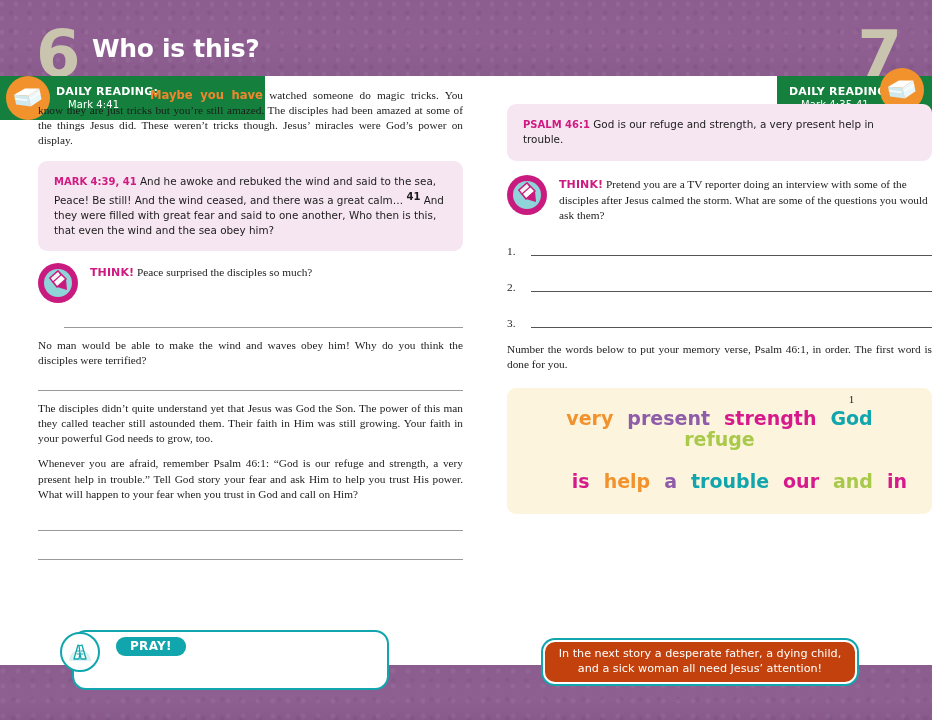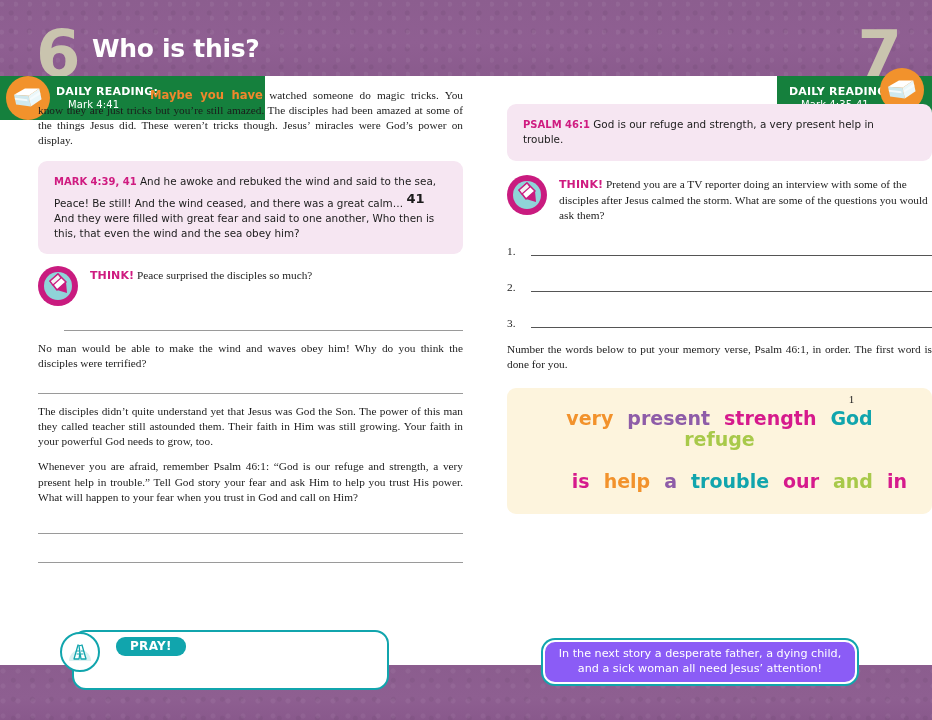--- a/index.html
+++ b/index.html
@@ -126,21 +126,21 @@
     font-family: "DejaVu Sans", sans-serif;
     font-size: 10.4px;
     line-height: 1.42;
     color: #1b1b1b;
   }
   .verse-ref {
     font-weight: 700;
     color: #cf1b80;
     font-size: 10px;
   }
-  .verse-sup { font-size: 13px; vertical-align: super; font-weight: 700; }
+  .verse-sup { font-size: 10px; vertical-align: super; font-weight: 700; }
 
   
   .think-row {
     position: relative;
     margin-top: 14px;
     padding-left: 52px;
     min-height: 40px;
   }
   .think-icon {
     position: absolute; left: 0; top: -2px;
@@ -249,21 +249,21 @@
     font-size: 11.4px;
     line-height: 1.32;
     color: #1b1b1b;
   }
 
   
   .next-box {
     position: absolute;
     left: 543px; top: 640px;
     width: 314px; height: 44px;
-    background: #8b5cf6;
+    background: #c2410c;
     border: 2px solid #ffffff;
     border-radius: 12px;
     box-shadow: 0 0 0 2px #11a5ad;
     display: flex; align-items: center; justify-content: center;
     text-align: center;
   }
   .next-text {
     font-family: "DejaVu Sans", sans-serif;
     font-size: 11.2px;
     line-height: 1.3;

